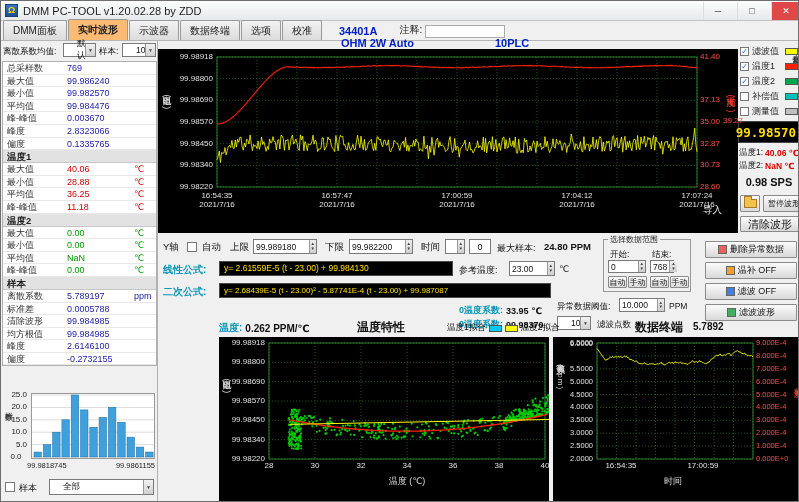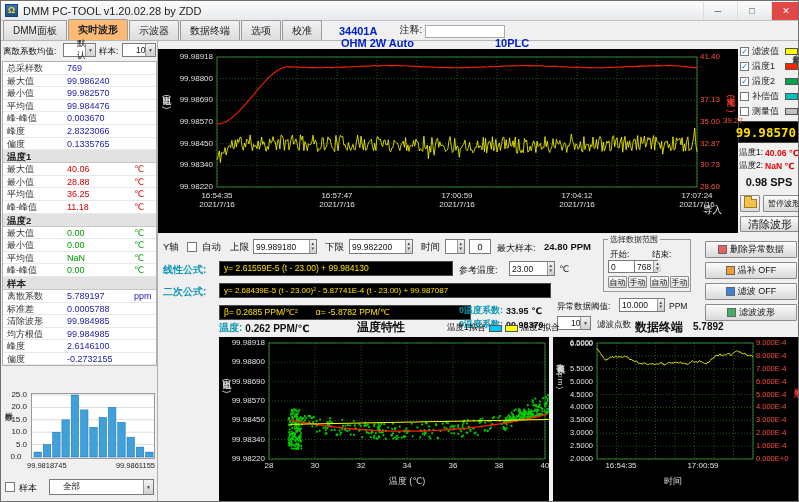--- a/index.html
+++ b/index.html
@@ -327,24 +327,20 @@
   <span class="teal lab" style="left:162px;top:262px">线性公式:</span>
   <div class="fx" style="left:218px;top:260px;width:234px;height:15px"><span>y= 2.61559E-5 (t - 23.00) + 99.984130</span></div>
   <span class="lab s9" style="left:458px;top:263px">参考温度:</span>
   <div class="spin" style="left:508px;top:260px;width:46px;height:15px">
       <span>23.00</span>
       <span class="ar">▲<br>▼</span>
     </div>
   <span class="lab s9" style="left:558px;top:263px">℃</span>
   <span class="teal lab" style="left:162px;top:284px">二次公式:</span>
   <div class="fx" style="left:218px;top:282px;width:332px;height:15px;font-size:8px"><span>y= 2.68439E-5 (t - 23.00)² - 5.87741E-4 (t - 23.00) + 99.987087</span></div>
-  <div class="fx" style="left:218px;top:304px;width:252px;height:15px;display:flex;gap:18px">
-      <span>β= 0.2685 PPM/℃²</span>
-      <span>α= -5.8782 PPM/℃</span>
-    </div>
   <div class="pair" style="left:458px;top:303px">
       <span class="teal s9">0温度系数:</span>
       <span class="pv">33.95 ℃</span>
     </div>
   <div class="pair" style="left:458px;top:317px">
       <span class="teal s9">0温度系数:</span>
       <span class="pv">99.98370</span>
     </div>
 
   <fieldset class="grp" style="left:602px;top:233px;width:88px;height:58px">
@@ -354,21 +350,21 @@
         <span>0</span>
         <span class="ar">▲<br>▼</span>
       </div>
     <div class="btn" style="left:4px;top:31px;width:19px;height:12px;font-size:8px">
         <span>自动</span>
       </div>
     <div class="btn" style="left:24px;top:31px;width:19px;height:12px;font-size:8px">
         <span>手动</span>
       </div>
     <span class="lab s85" style="left:48px;top:4px">结束:</span>
-    <div class="spin" style="left:30px;top:15px;width:24px;height:13px">
+    <div class="spin" style="left:46px;top:15px;width:24px;height:13px">
         <span>768</span>
         <span class="ar">▲<br>▼</span>
       </div>
     <div class="btn" style="left:46px;top:31px;width:19px;height:12px;font-size:8px">
         <span>自动</span>
       </div>
     <div class="btn" style="left:66px;top:31px;width:19px;height:12px;font-size:8px">
         <span>手动</span>
       </div>
   </fieldset>

